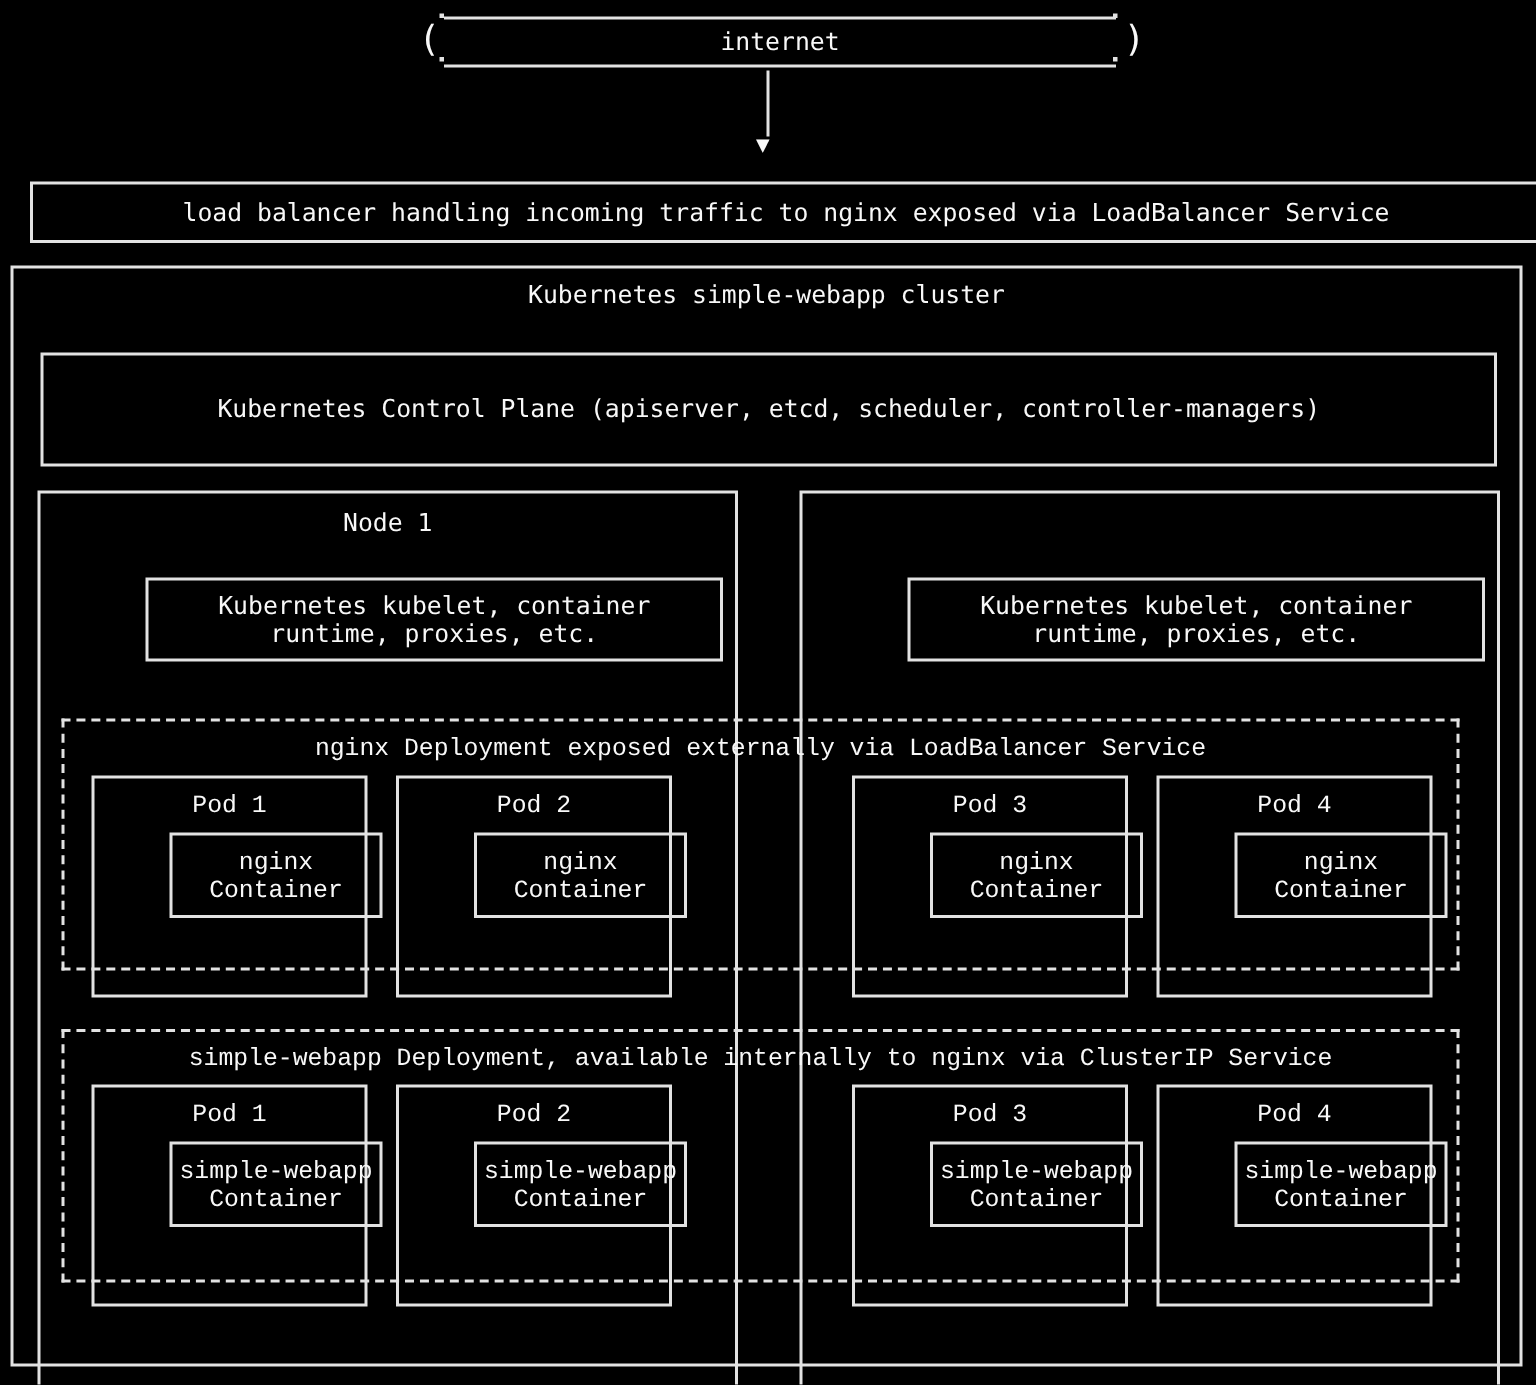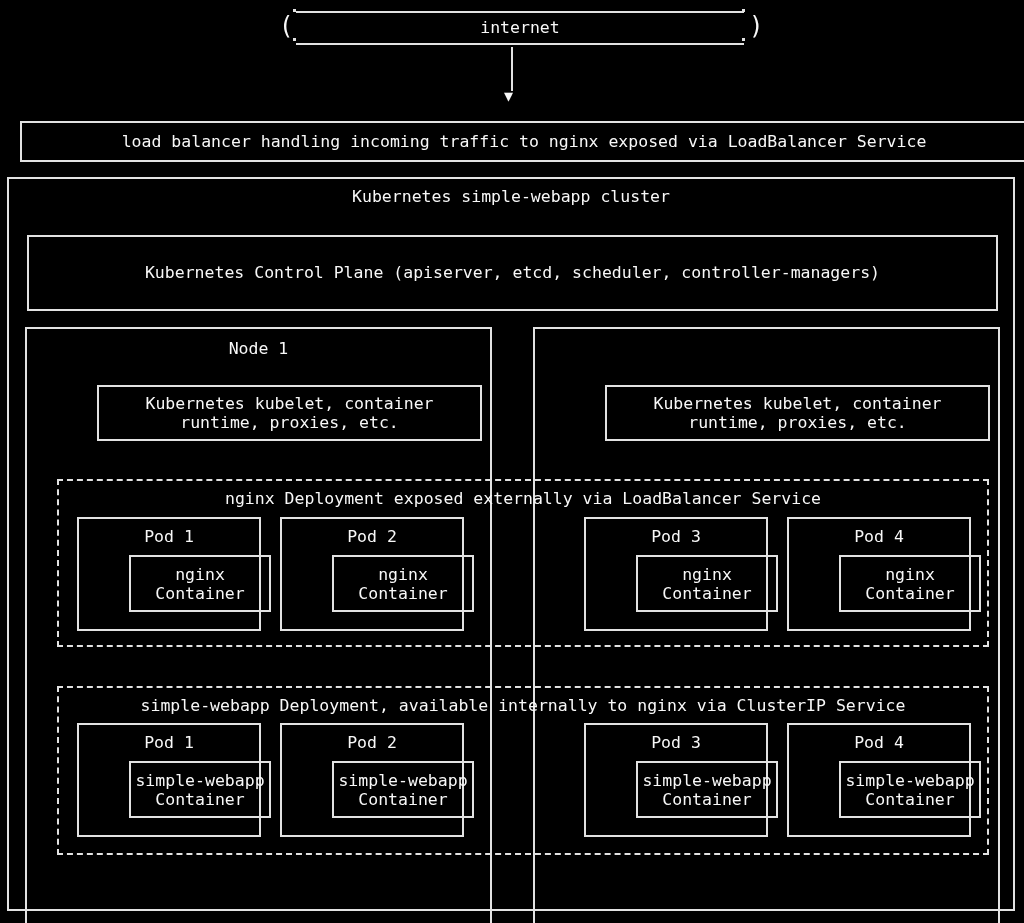--- a/index.html
+++ b/index.html
@@ -40,26 +40,26 @@
 
   .control-plane { left: 18px; top: 56px; width: 971px; height: 76px; }
 
   .node { top: 148px; width: 467px; height: 670px; }
   .node-1 { left: 16px; }
   .node-2 { left: 524px; }
   .node-title { top: 10px; }
   .kubelet-box { left: 39px; top: 56px; width: 385px; height: 56px; line-height: 19px; }
 
   
-  .deployment { left: 48px; width: 932px; }
+  .deployment { left: 32px; width: 932px; font-family: Liberation Mono, monospace; }
   .deployment-nginx { top: 300px; height: 168px; }
   .deployment-webapp { top: 507px; height: 169px; }
   .deployment-title { top: 8px; }
 
-  .pod { top: 36px; width: 184px; height: 114px; }
+  .pod { top: 36px; width: 184px; height: 148px; }
   .deployment-webapp .pod { top: 35px; }
   .pod-1 { left: 18px; }
   .pod-2 { left: 221px; }
   .pod-3 { left: 525px; }
   .pod-4 { left: 728px; }
   .pod-title { top: 8px; line-height: 19px; }
   .container-box { left: 19px; top: 36px; width: 142px; height: 57px; line-height: 19px; }
 </style>
 </head>
 <body>

